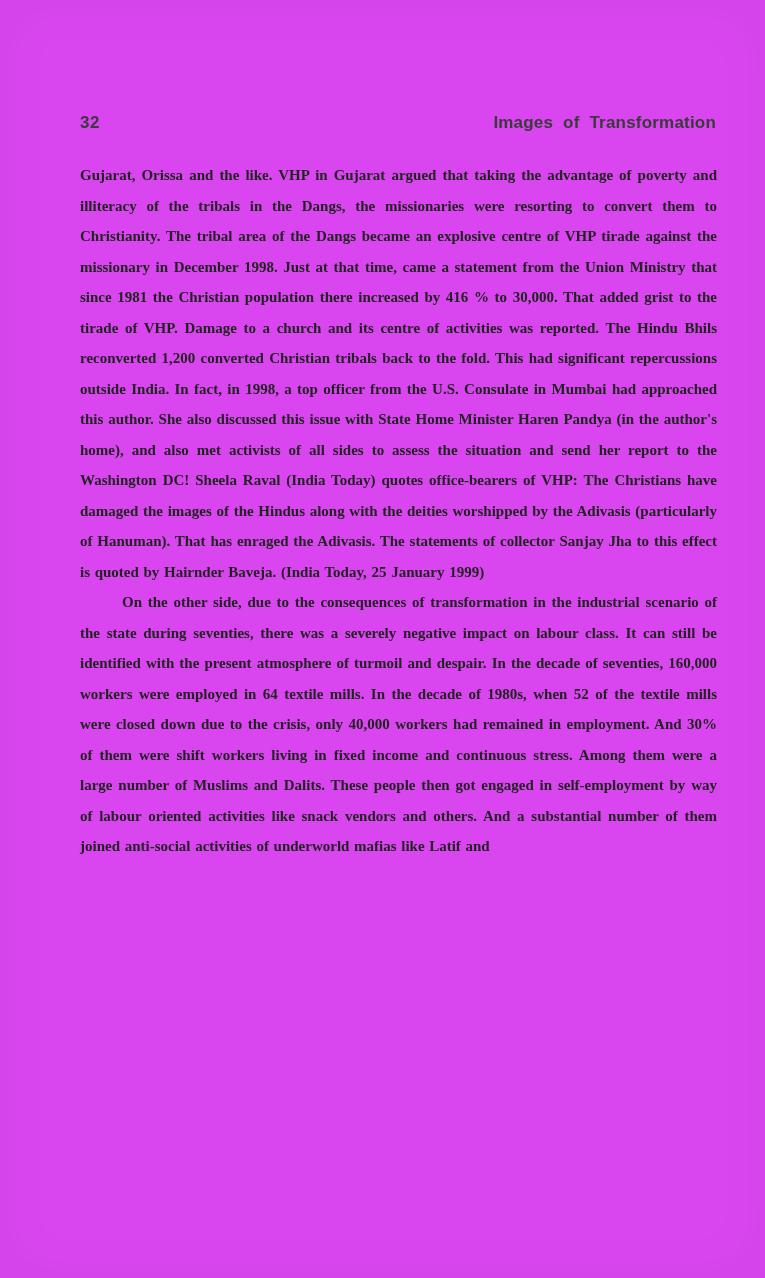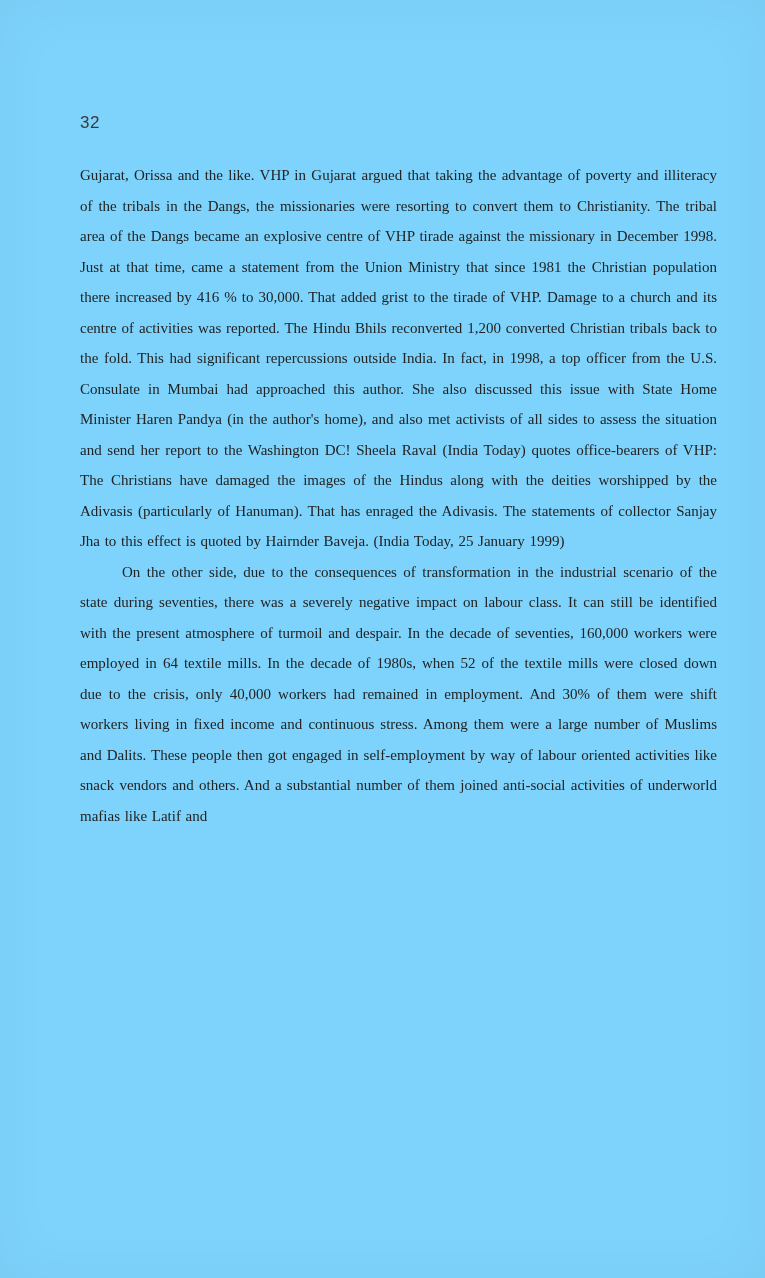--- a/index.html
+++ b/index.html
@@ -5,24 +5,25 @@
   html, body {
     margin: 0;
     padding: 0;
     background: #e9e9e9;
   }
   .page {
     position: relative;
     width: 765px;
     height: 1278px;
     margin: 0 auto;
-    background: #7dd3fc;
+    background: #d946ef;
     box-shadow: inset 0 0 60px rgba(0,0,0,0.04);
     overflow: hidden;
     box-sizing: border-box;
+    font-weight: bold;
   }
   .running-header {
     position: absolute;
     top: 113px;
     left: 80px;
     right: 49px;
     display: flex;
     justify-content: space-between;
     align-items: baseline;
     font-family: "Liberation Sans", sans-serif;
@@ -56,20 +57,21 @@
     text-indent: 42px;
   }
 </style>
 </head>
 <body>
 
 <div class="page">
 
   <div class="running-header">
     <span class="folio">32</span>
+    <span class="head-title">Images of Transformation</span>
   </div>
 
   <div class="text-block">
     <p>Gujarat, Orissa and the like. VHP in Gujarat argued that taking the advantage of poverty and illiteracy of the tribals in the Dangs, the missionaries were resorting to convert them to Christianity. The tribal area of the Dangs became an explosive centre of VHP tirade against the missionary in December 1998. Just at that time, came a statement from the Union Ministry that since 1981 the Christian population there increased by 416 % to 30,000. That added grist to the tirade of VHP. Damage to a church and its centre of activities was reported. The Hindu Bhils reconverted 1,200 converted Christian tribals back to the fold. This had significant repercussions outside India. In fact, in 1998, a top officer from the U.S. Consulate in Mumbai had approached this author. She also discussed this issue with State Home Minister Haren Pandya (in the author's home), and also met activists of all sides to assess the situation and send her report to the Washington DC! Sheela Raval (India Today) quotes office-bearers of VHP: The Christians have damaged the images of the Hindus along with the deities worshipped by the Adivasis (particularly of Hanuman). That has enraged the Adivasis. The statements of collector Sanjay Jha to this effect is quoted by Hairnder Baveja. (India Today, 25 January 1999)</p>
     <p class="indented">On the other side, due to the consequences of transformation in the industrial scenario of the state during seventies, there was a severely negative impact on labour class. It can still be identified with the present atmosphere of turmoil and despair. In the decade of seventies, 160,000 workers were employed in 64 textile mills. In the decade of 1980s, when 52 of the textile mills were closed down due to the crisis, only 40,000 workers had remained in employment. And 30% of them were shift workers living in fixed income and continuous stress. Among them were a large number of Muslims and Dalits. These people then got engaged in self-employment by way of labour oriented activities like snack vendors and others. And a substantial number of them joined anti-social activities of underworld mafias like Latif and</p>
   </div>
 
 </div>
 
 </body></html>

